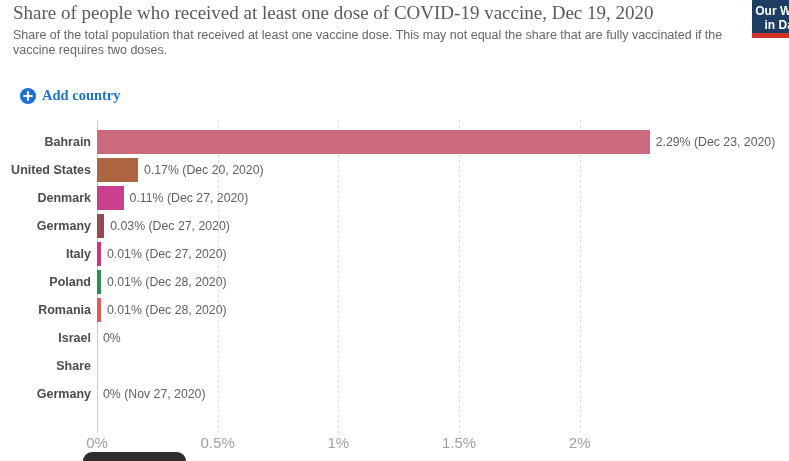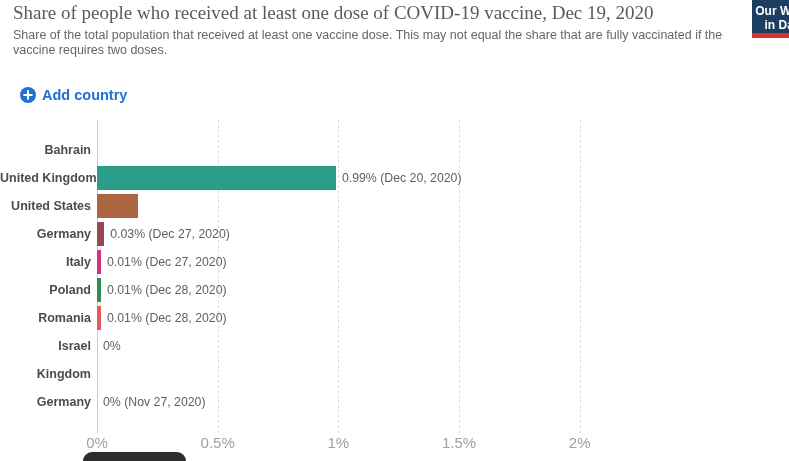--- a/index.html
+++ b/index.html
@@ -19,28 +19,28 @@
   }
   .owid-logo{
     position:absolute;top:0;right:12px;width:65px;box-sizing:border-box;
     padding-top:4px;height:38px;text-align:center;color:#fff;
     font-size:12px;font-weight:bold;line-height:14px;cursor:pointer;
   }
   
   .add-country{
     position:absolute;top:87px;left:20px;display:flex;align-items:center;gap:6px;
     background:none;border:none;padding:0;cursor:pointer;
-    font-family:Liberation Sans, sans-serif;font-size:14.5px;font-weight:bold;
+    font-family:Liberation Serif, serif;font-size:14.5px;font-weight:bold;
   }
   .add-country svg{display:block;}
   
   .plot{position:absolute;top:120px;left:97px;width:683px;height:313px;}
   .gridline{position:absolute;top:0;bottom:0;width:0;border-left:1px dashed #dedede;}
   .gridline.zero{border-left:1px solid #ccc;}
-  .rows{position:absolute;top:136px;left:0;width:780px;}
+  .rows{position:absolute;top:128px;left:0;width:780px;}
   .row{display:flex;align-items:center;height:28px;}
   .row-label{
     width:91px;padding-right:6px;text-align:right;flex:none;
     font-size:12.5px;font-weight:bold;color:#4c4c4c;cursor:pointer;white-space:nowrap;
   }
   .row-track{position:relative;flex:1;height:24px;display:flex;align-items:center;}
   .bar{height:24px;flex:none;}
   .bar-value{margin-left:6px;font-size:12.3px;color:#606060;white-space:nowrap;}
   .axis-labels{position:absolute;top:434px;left:97px;width:683px;height:20px;}
   .axis-label{
@@ -82,37 +82,42 @@
       <div class="gridline zero" style="left: 0%;"></div>
       <div class="gridline" style="left: 17.6678%;"></div>
       <div class="gridline" style="left: 35.3357%;"></div>
       <div class="gridline" style="left: 53.0035%;"></div>
       <div class="gridline" style="left: 70.6714%;"></div>
     </div>
 
   <div class="rows" id="rows">
   <div class="row">
     <div class="row-label">Bahrain</div>
+    <div class="row-track">
+      <div class="bar" style="width: 80.9187%; min-width: 4px; background: rgb(203, 106, 125);"></div>
+      <div class="bar-value">2.29% (Dec 23, 2020)</div>
+    </div>
   </div>
 
-  <div class="row">
-    <div class="row-label">United Kingdom</div>
-    <div class="row-track">
-      <div class="bar" style="width: 34.9823%; min-width: 4px; background: rgb(42, 156, 138);"></div>
-      <div class="bar-value">0.99% (Dec 20, 2020)</div>
-    </div>
-  </div>
 
   <div class="row">
     <div class="row-label">United States</div>
     <div class="row-track">
       <div class="bar" style="width: 6.00707%; min-width: 4px; background: rgb(172, 102, 66);"></div>
+      <div class="bar-value">0.17% (Dec 20, 2020)</div>
     </div>
   </div>
 
+  <div class="row">
+    <div class="row-label">Denmark</div>
+    <div class="row-track">
+      <div class="bar" style="width: 3.88693%; min-width: 4px; background: rgb(203, 63, 143);"></div>
+      <div class="bar-value">0.11% (Dec 27, 2020)</div>
+    </div>
+  </div>
 
   <div class="row">
     <div class="row-label">Germany</div>
     <div class="row-track">
       <div class="bar" style="width: 1.06007%; min-width: 4px; background: rgb(150, 72, 83);"></div>
       <div class="bar-value">0.03% (Dec 27, 2020)</div>
     </div>
   </div>
 
   <div class="row">
@@ -141,21 +146,21 @@
 
   <div class="row">
     <div class="row-label">Israel</div>
     <div class="row-track">
       <div class="bar" style="width: 0px;"></div>
       <div class="bar-value">0%</div>
     </div>
   </div>
 
   <div class="row">
-    <div class="row-label">Kingdom</div>
+    <div class="row-label">Share</div>
   </div>
 
   <div class="row">
     <div class="row-label">Germany</div>
     <div class="row-track">
       <div class="bar" style="width: 0px;"></div>
       <div class="bar-value">0% (Nov 27, 2020)</div>
     </div>
   </div>
 </div>

